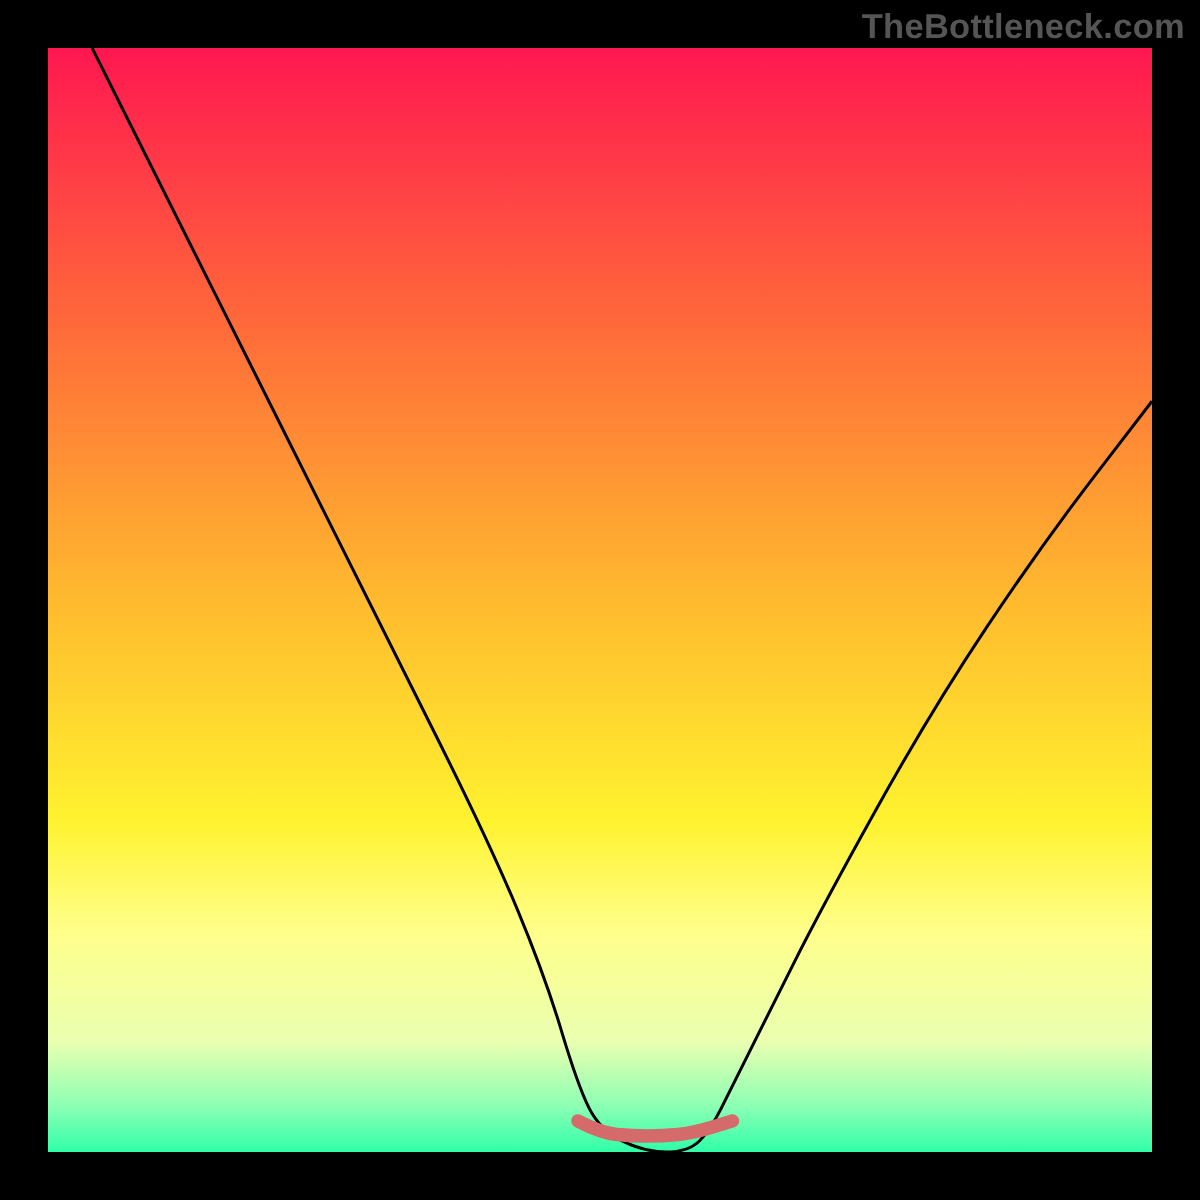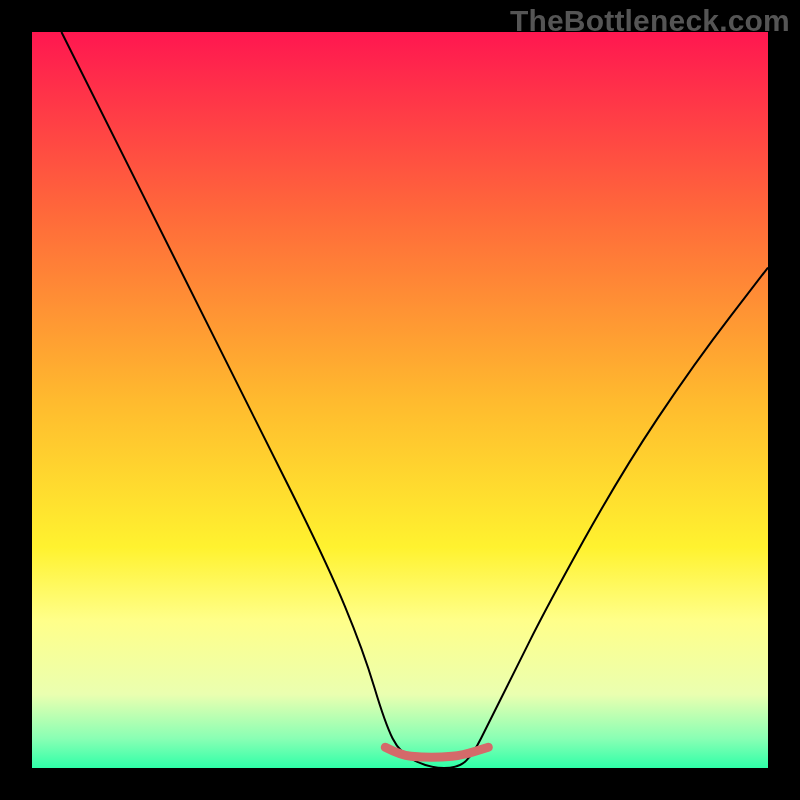--- a/index.html
+++ b/index.html
@@ -15,21 +15,21 @@
     position: relative;
     width: 800px;
     height: 800px;
     background: #000;
   }
   .watermark {
     position: absolute;
     top: 4px;
     right: 10px;
     color: #555;
-    font-size: 30px;
+    font-size: 23px;
     font-weight: 600;
     letter-spacing: 0.2px;
     z-index: 10;
     user-select: none;
   }
   .plot-area {
     position: absolute;
     left: 32px;
     top: 32px;
     width: 736px;

